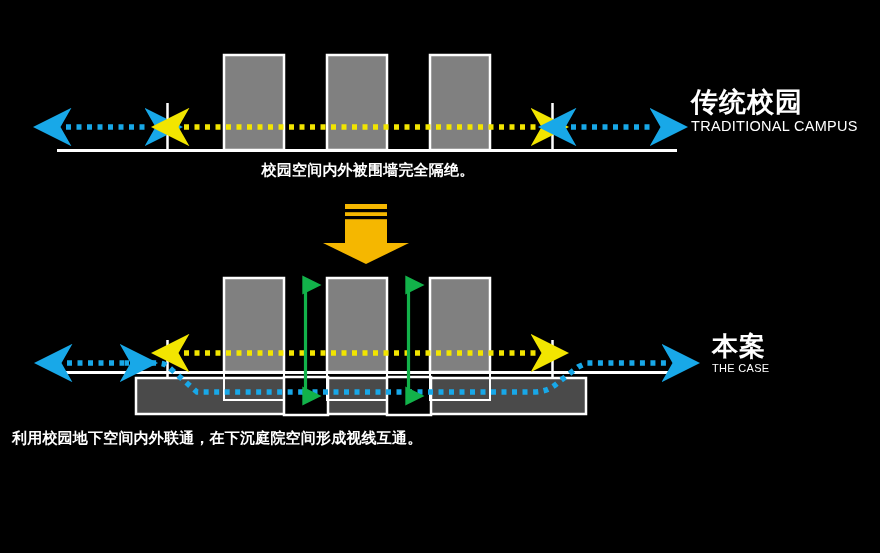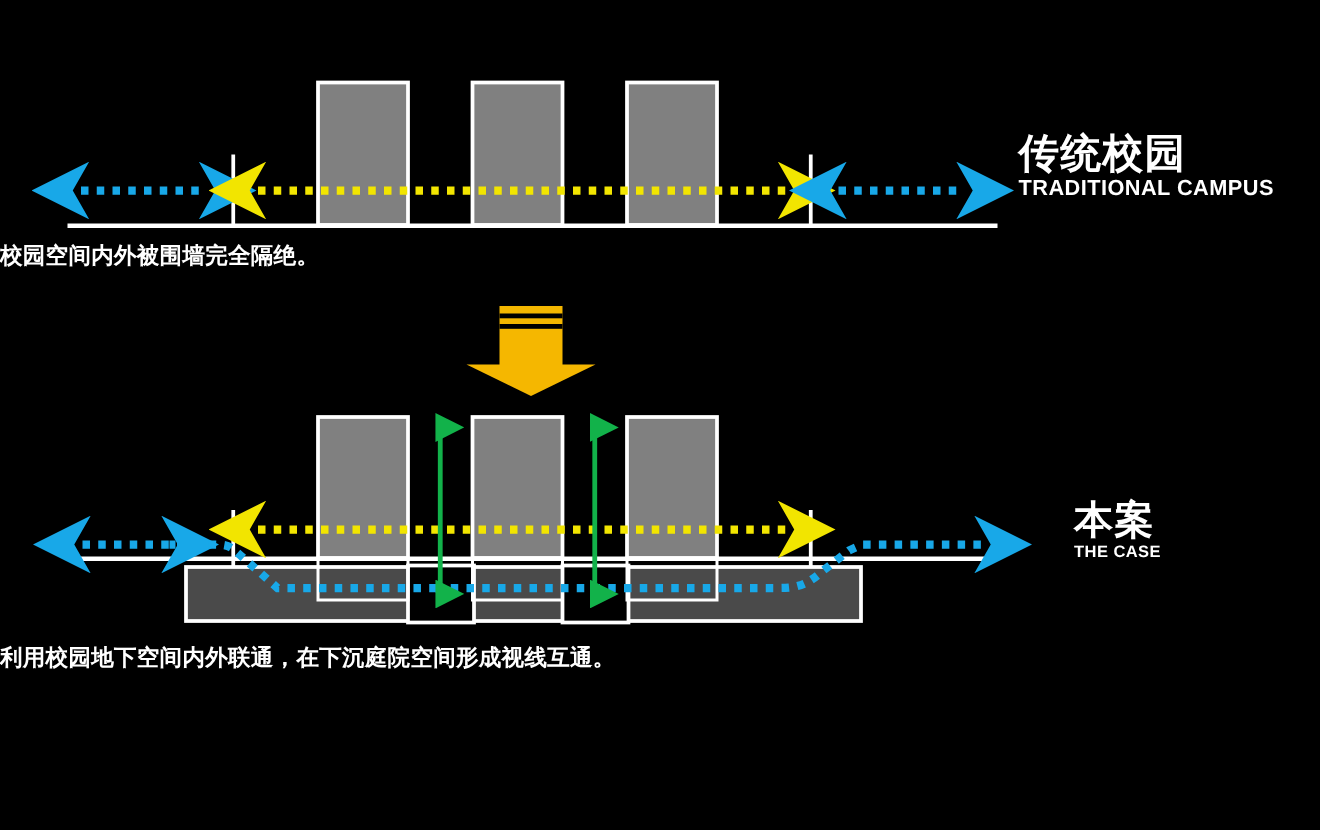--- a/index.html
+++ b/index.html
@@ -10,21 +10,21 @@
   body {
     width: 880px;
     height: 553px;
     position: relative;
     overflow: hidden;
     font-family: "Liberation Sans", "DejaVu Sans", sans-serif;
     color: #ffffff;
   }
   #stage {
     position: absolute;
-    left: 0; top: 0;
+    left: 12px; top: 0;
     width: 728px;
     height: 553px;
   }
   svg#diagram {
     position: absolute;
     left: 0; top: 0;
     width: 880px;
     height: 553px;
     display: block;
   }
@@ -35,53 +35,52 @@
   .title-cn {
     font-size: 27px;
     font-weight: bold;
     line-height: 1.05;
     letter-spacing: 1px;
     color: #ffffff;
     white-space: nowrap;
   }
   .title-en {
     font-size: 15px;
-    font-weight: bold;
+    font-weight: normal;
     letter-spacing: 0.3px;
     color: #ffffff;
     white-space: nowrap;
     margin-top: 2px;
   }
   #title-traditional {
     left: 679px;
     top: 88px;
   }
   #title-traditional .title-cn { font-size: 27px; }
   #title-traditional .title-en { font-size: 14.5px; }
   #title-case {
     left: 700px;
     top: 333px;
-    margin-left: 16px;
   }
   #title-case .title-cn { font-size: 26px; }
   #title-case .title-en { font-size: 11px; }
 
   .caption {
     position: absolute;
     font-size: 15px;
     font-weight: bold;
     color: #ffffff;
     white-space: nowrap;
     letter-spacing: 0.2px;
   }
   #caption-top {
     left: 0;
     width: 712px;
     top: 161px;
-    text-align: left;
+    text-align: center;
   }
   #caption-bottom {
     left: 0;
     width: 712px;
     top: 429px;
   }
 </style>
 </head>
 <body>
 

